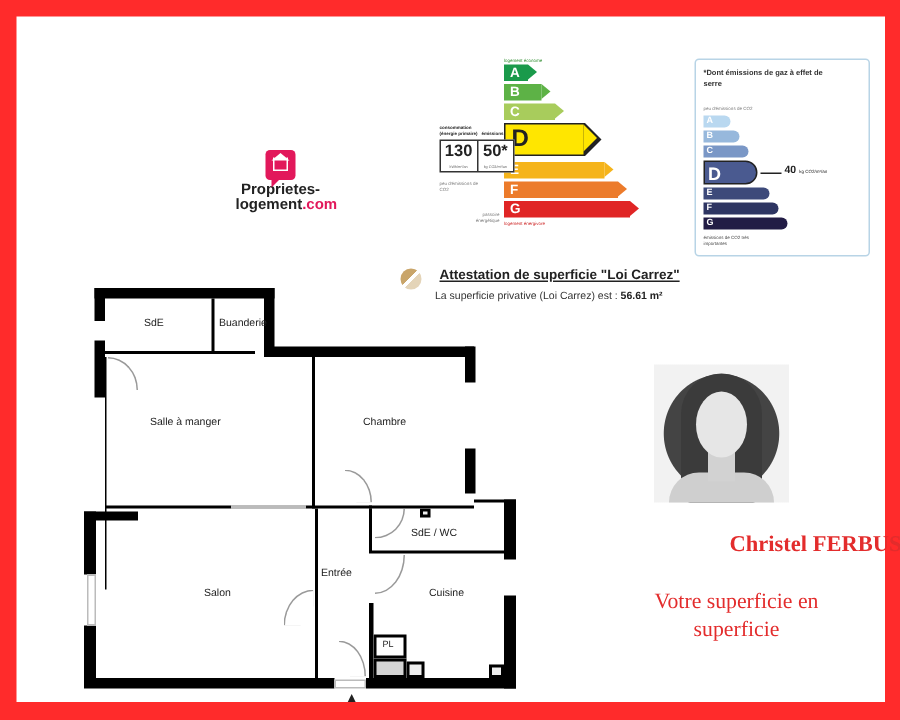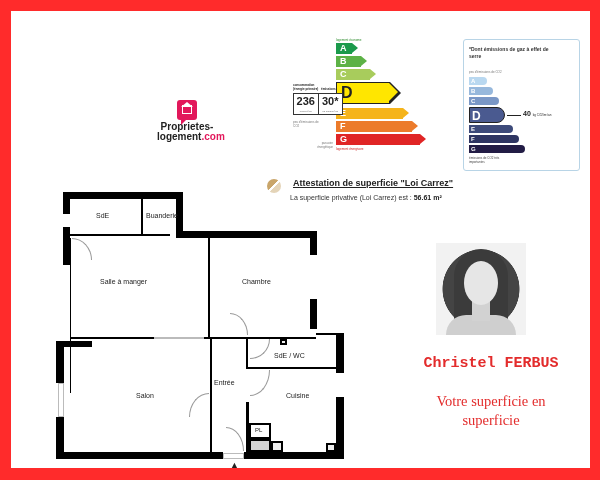--- a/index.html
+++ b/index.html
@@ -56,21 +56,21 @@
   .win { position: absolute; background: #fff; border: 1px solid #bbb; }
   .room-lbl { position: absolute; font-size: 7px; color: #222; white-space: nowrap; }
   .door-arc { position: absolute; border-top: 1px solid #999; border-right: 1px solid #999; border-radius: 0 100% 0 0; }
 
   
   .photo { left: 425px; top: 232px; width: 90px; height: 92px; background: radial-gradient(ellipse at 50% 50%, #d9d9d9 0 30%, #9a9a9a 31% 40%, #444 41% 60%, #f2f2f2 61%); }
   .photo .face { position: absolute; left: 28px; top: 18px; width: 34px; height: 44px; border-radius: 50%; background: #e6e6e6; }
   .photo .hair { position: absolute; left: 18px; top: 6px; width: 54px; height: 86px; border-radius: 27px 27px 6px 6px; background: #3b3b3b; }
   .photo .neck { position: absolute; left: 36px; top: 58px; width: 18px; height: 20px; background: #d2d2d2; }
   .photo .shoulders { position: absolute; left: 10px; top: 72px; width: 70px; height: 20px; border-radius: 30px 30px 0 0; background: #cfcfcf; }
-  .agent-name { left: 370px; top: 344px; width: 220px; text-align: center; font-family: Liberation Mono, monospace; font-weight: bold; font-size: 15px; color: #e32c2c; }
+  .agent-name { left: 370px; top: 344px; width: 220px; text-align: right; font-family: Liberation Serif, serif; font-weight: bold; font-size: 15px; color: #e32c2c; }
   .agent-role { left: 370px; top: 381px; width: 220px; text-align: center; font-family: "Liberation Serif", serif; font-size: 14.5px; color: #e32c2c; line-height: 19px; }
 </style>
 </head>
 <body>
 
 <div class="card">
 
   <div class="abs logo">
     <div class="logo-mark">
         <span class="roof"></span>
@@ -87,22 +87,22 @@
     <div class="dpe-bar" style="left:55px;top:36px;width:34px;background:#a8cc5c;border-left-color:#a8cc5c;">C</div>
     <div class="dpe-d" style="left:55px;top:49px;width:54px;">D</div>
     <div class="dpe-bar" style="left:55px;top:75px;width:67px;background:#f5b41b;border-left-color:#f5b41b;">E</div>
     <div class="dpe-bar" style="left:55px;top:88px;width:76px;background:#ec7b2b;border-left-color:#ec7b2b;">F</div>
     <div class="dpe-bar" style="left:55px;top:101px;width:84px;background:#e02525;border-left-color:#e02525;">G</div>
     <div class="dpe-cap" style="left:55px;top:114px;color:#c22;">logement énergivore</div>
 
     <div class="tiny-b" style="left:12px;top:50px;width:26px;">consommation (énergie primaire)</div>
     <div class="tiny-b" style="left:40px;top:54px;">émissions</div>
     <div class="dpe-box">
-      <div class="v"><span>236</span><div class="u">kWh/m²/an</div></div>
-      <div class="v"><span>30*</span><div class="u">kg CO2/m²/an</div></div>
+      <div class="v"><span>130</span><div class="u">kWh/m²/an</div></div>
+      <div class="v"><span>50*</span><div class="u">kg CO2/m²/an</div></div>
     </div>
     <div class="tiny" style="left:12px;top:87px;width:30px;">peu d'émissions de CO2</div>
     <div class="tiny" style="left:30px;top:108px;width:22px;text-align:right;">passoire énergétique</div>
   </div>
 
   <div class="abs ges">
     <div class="ges-title">*Dont émissions de gaz à effet de serre</div>
     <div class="tiny" style="left:5px;top:30px;">peu d'émissions de CO2</div>
     <div class="ges-bar" style="left:5px;top:37px;width:18px;background:#b9d8f0;">A</div>
     <div class="ges-bar" style="left:5px;top:47px;width:24px;background:#97b8dc;">B</div>

